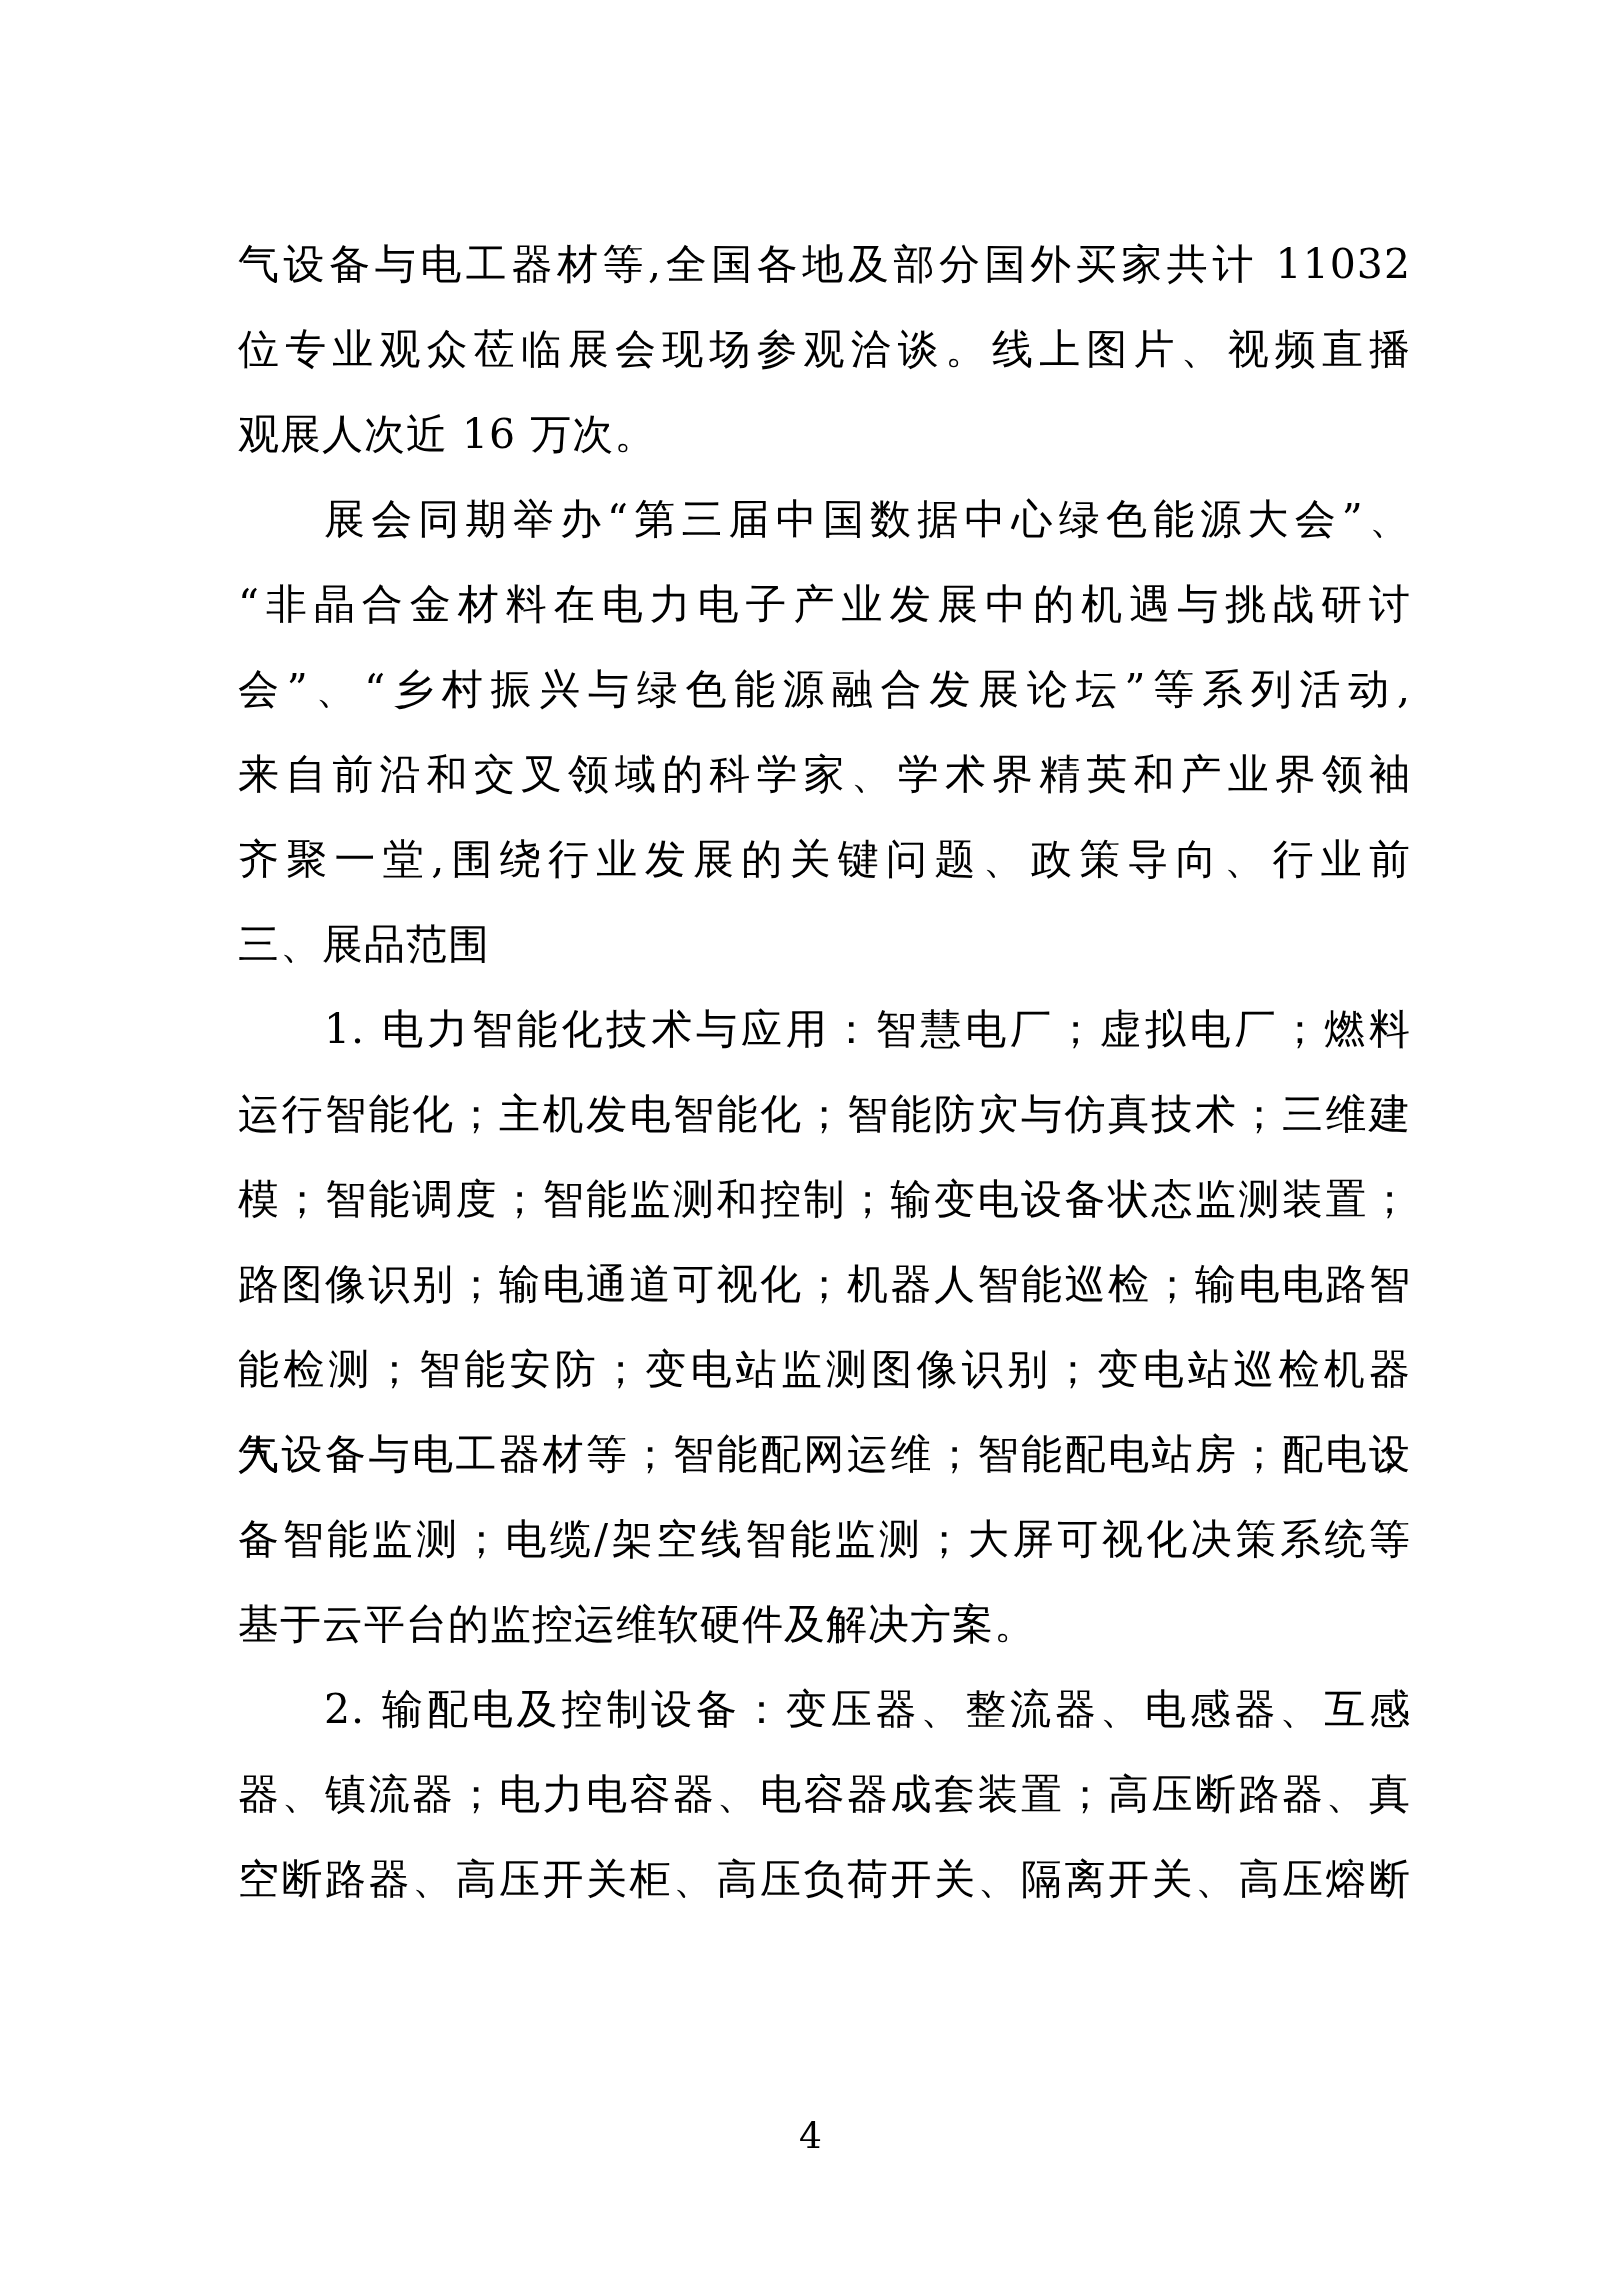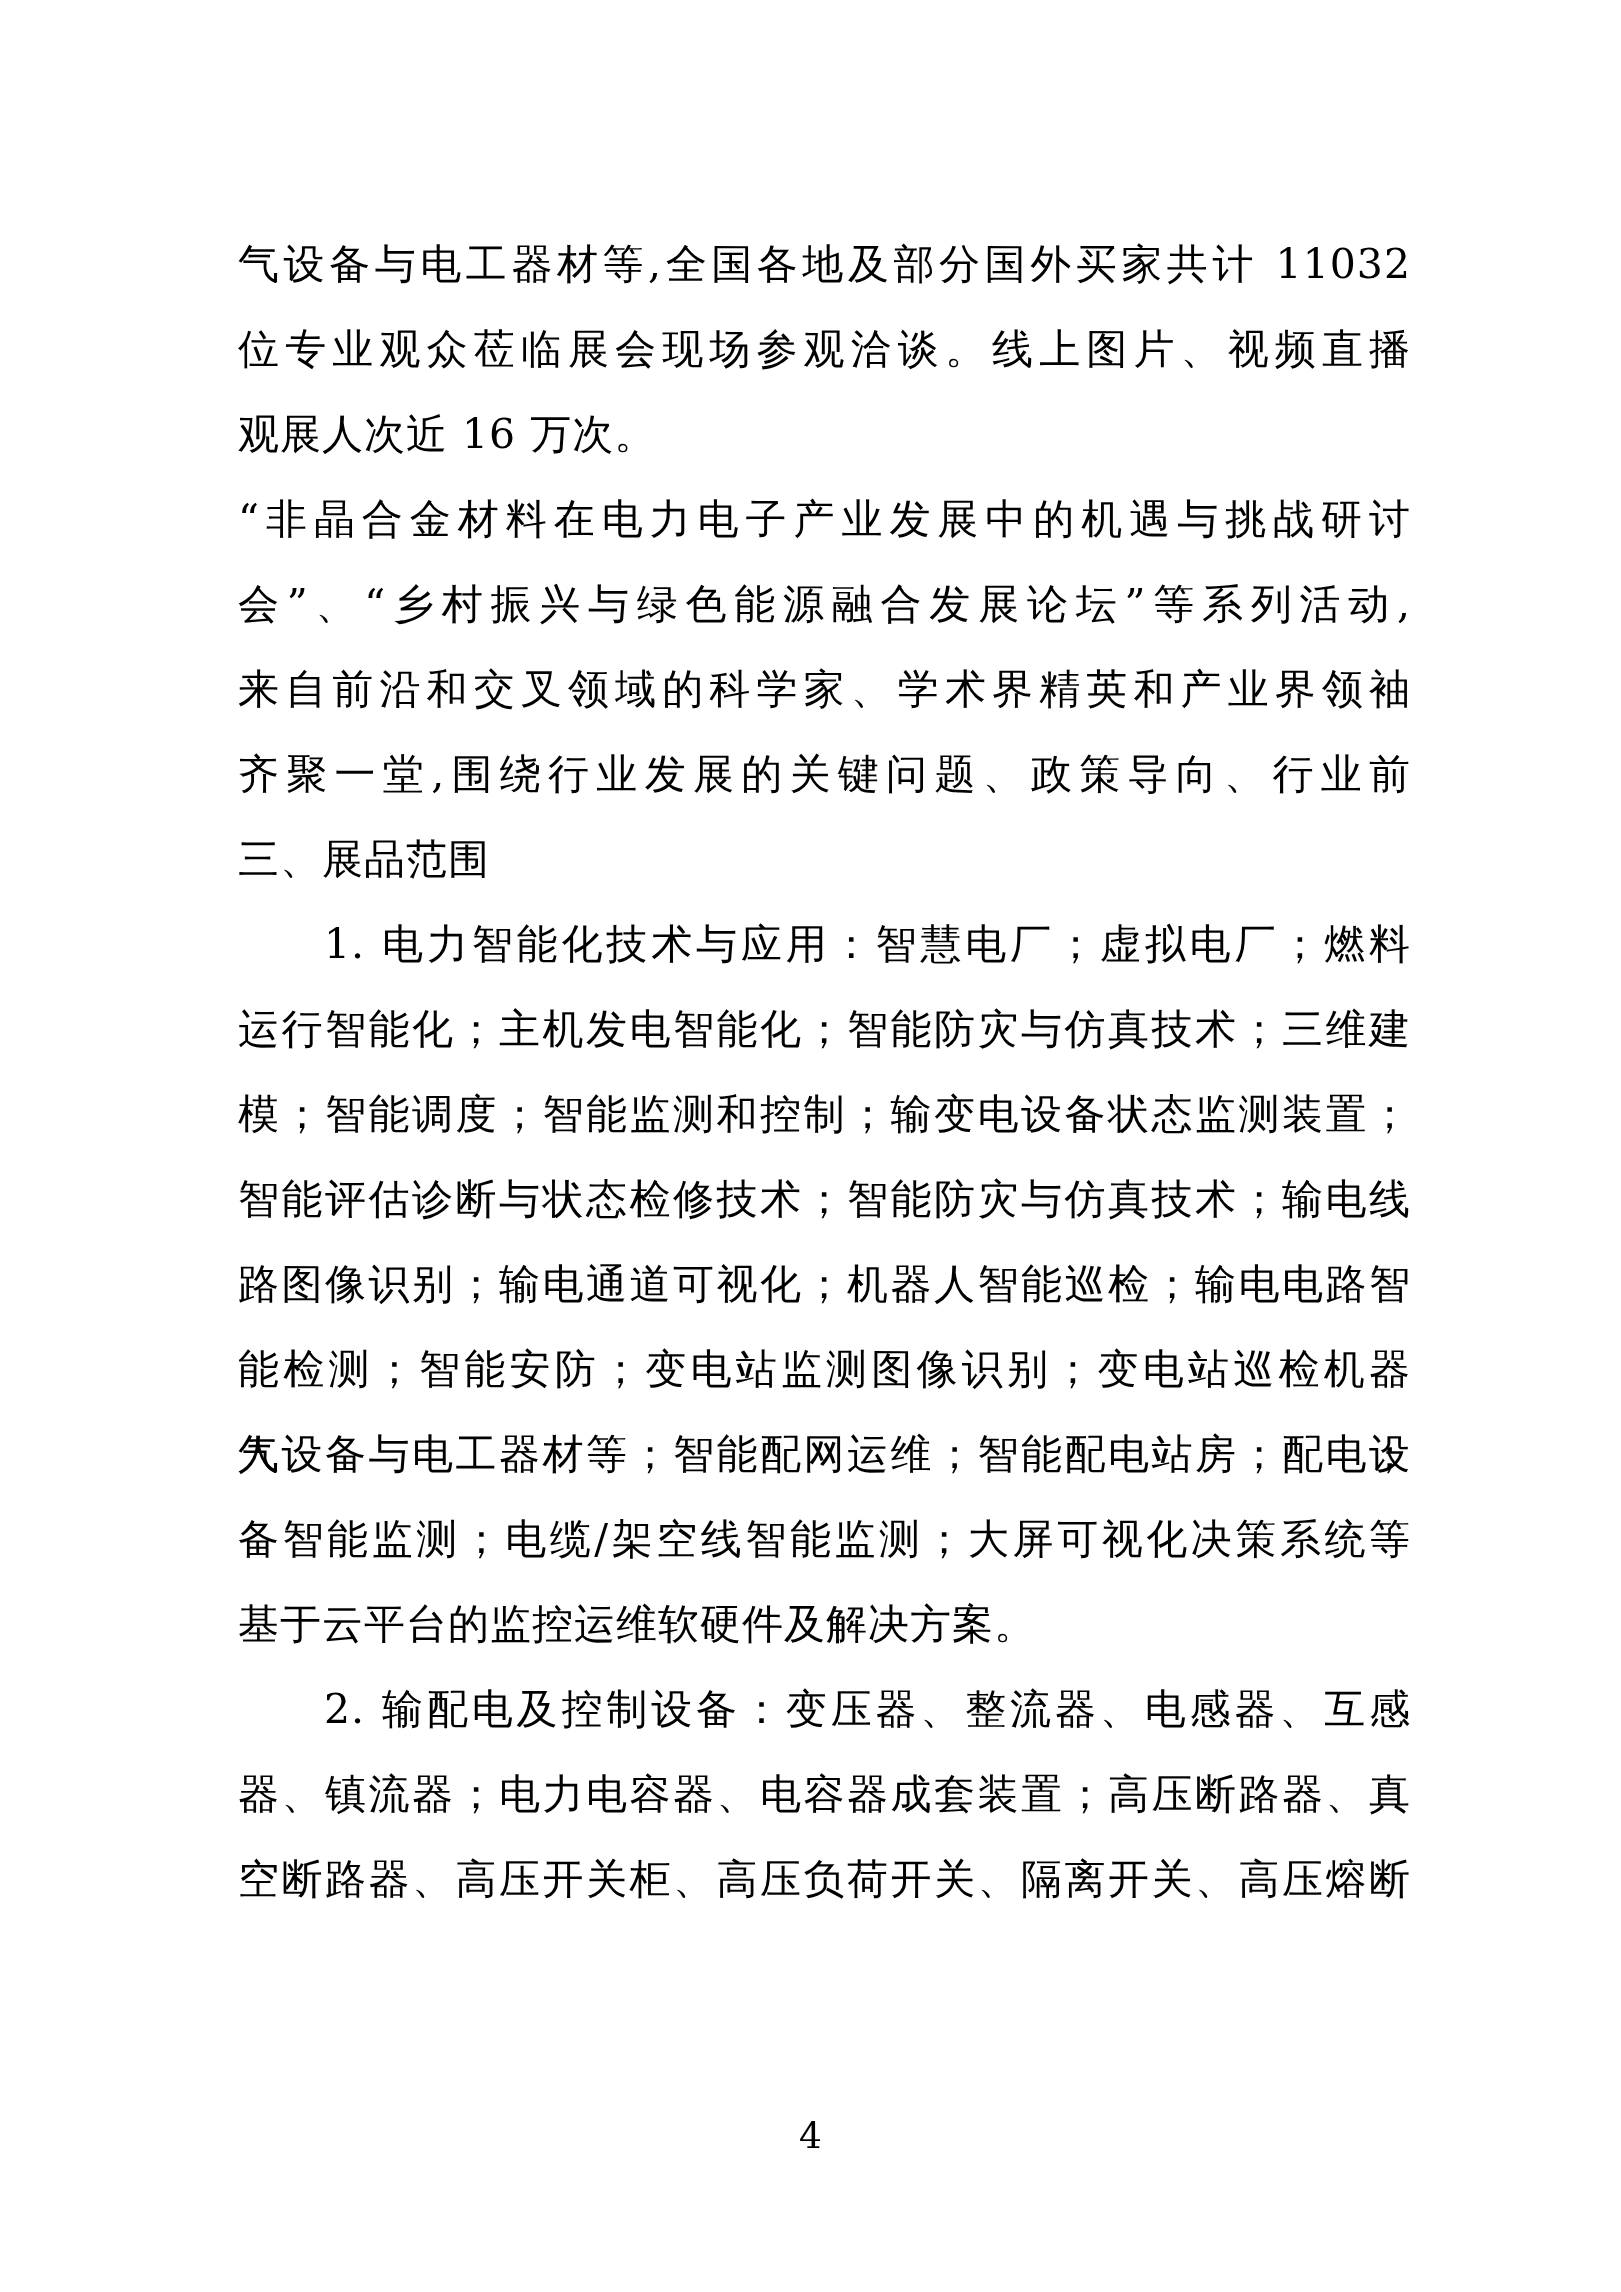--- a/index.html
+++ b/index.html
@@ -52,29 +52,29 @@
   }
 </style>
 </head>
 <body>
 
 <div class="page">
   <div class="doc-body">
       <div class="line justify"><span class="seg">气设备与电工器材等,全国各地及部分国外买家共计 11032</span></div>
       <div class="line justify"><span class="seg">位专业观众莅临展会现场参观洽谈。线上图片、视频直播</span></div>
       <div class="line"><span class="seg">观展人次近 16 万次。</span></div>
+      <div class="line justify indent"><span class="seg">展会同期举办“第三届中国数据中心绿色能源大会”、</span></div>
       <div class="line justify"><span class="seg">“非晶合金材料在电力电子产业发展中的机遇与挑战研讨</span></div>
       <div class="line justify"><span class="seg">会”、“乡村振兴与绿色能源融合发展论坛”等系列活动,</span></div>
       <div class="line justify"><span class="seg">来自前沿和交叉领域的科学家、学术界精英和产业界领袖</span></div>
       <div class="line justify"><span class="seg">齐聚一堂,围绕行业发展的关键问题、政策导向、行业前</span></div>
       <div class="line"><span class="seg bold">三、展品范围</span></div>
       <div class="line justify indent"><span class="seg bold">1. 电力智能化技术与应用：</span><span class="seg">智慧电厂；虚拟电厂；燃料</span></div>
       <div class="line justify"><span class="seg">运行智能化；主机发电智能化；智能防灾与仿真技术；三维建</span></div>
       <div class="line justify"><span class="seg">模；智能调度；智能监测和控制；输变电设备状态监测装置；</span></div>
-      <div class="line justify"><span class="seg">智能评估诊断与状态检修技术；智能防灾与仿真技术；输电线</span></div>
       <div class="line justify"><span class="seg">路图像识别；输电通道可视化；机器人智能巡检；输电电路智</span></div>
       <div class="line justify"><span class="seg">能检测；智能安防；变电站监测图像识别；变电站巡检机器人；</span></div>
       <div class="line justify"><span class="seg">气设备与电工器材等；智能配网运维；智能配电站房；配电设</span></div>
       <div class="line justify"><span class="seg">备智能监测；电缆/架空线智能监测；大屏可视化决策系统等</span></div>
       <div class="line"><span class="seg">基于云平台的监控运维软硬件及解决方案。</span></div>
       <div class="line justify indent"><span class="seg bold">2. 输配电及控制设备：</span><span class="seg">变压器、整流器、电感器、互感</span></div>
       <div class="line justify"><span class="seg">器、镇流器；电力电容器、电容器成套装置；高压断路器、真</span></div>
       <div class="line justify"><span class="seg">空断路器、高压开关柜、高压负荷开关、隔离开关、高压熔断</span></div>
     </div>
   <div class="page-number">4</div>

